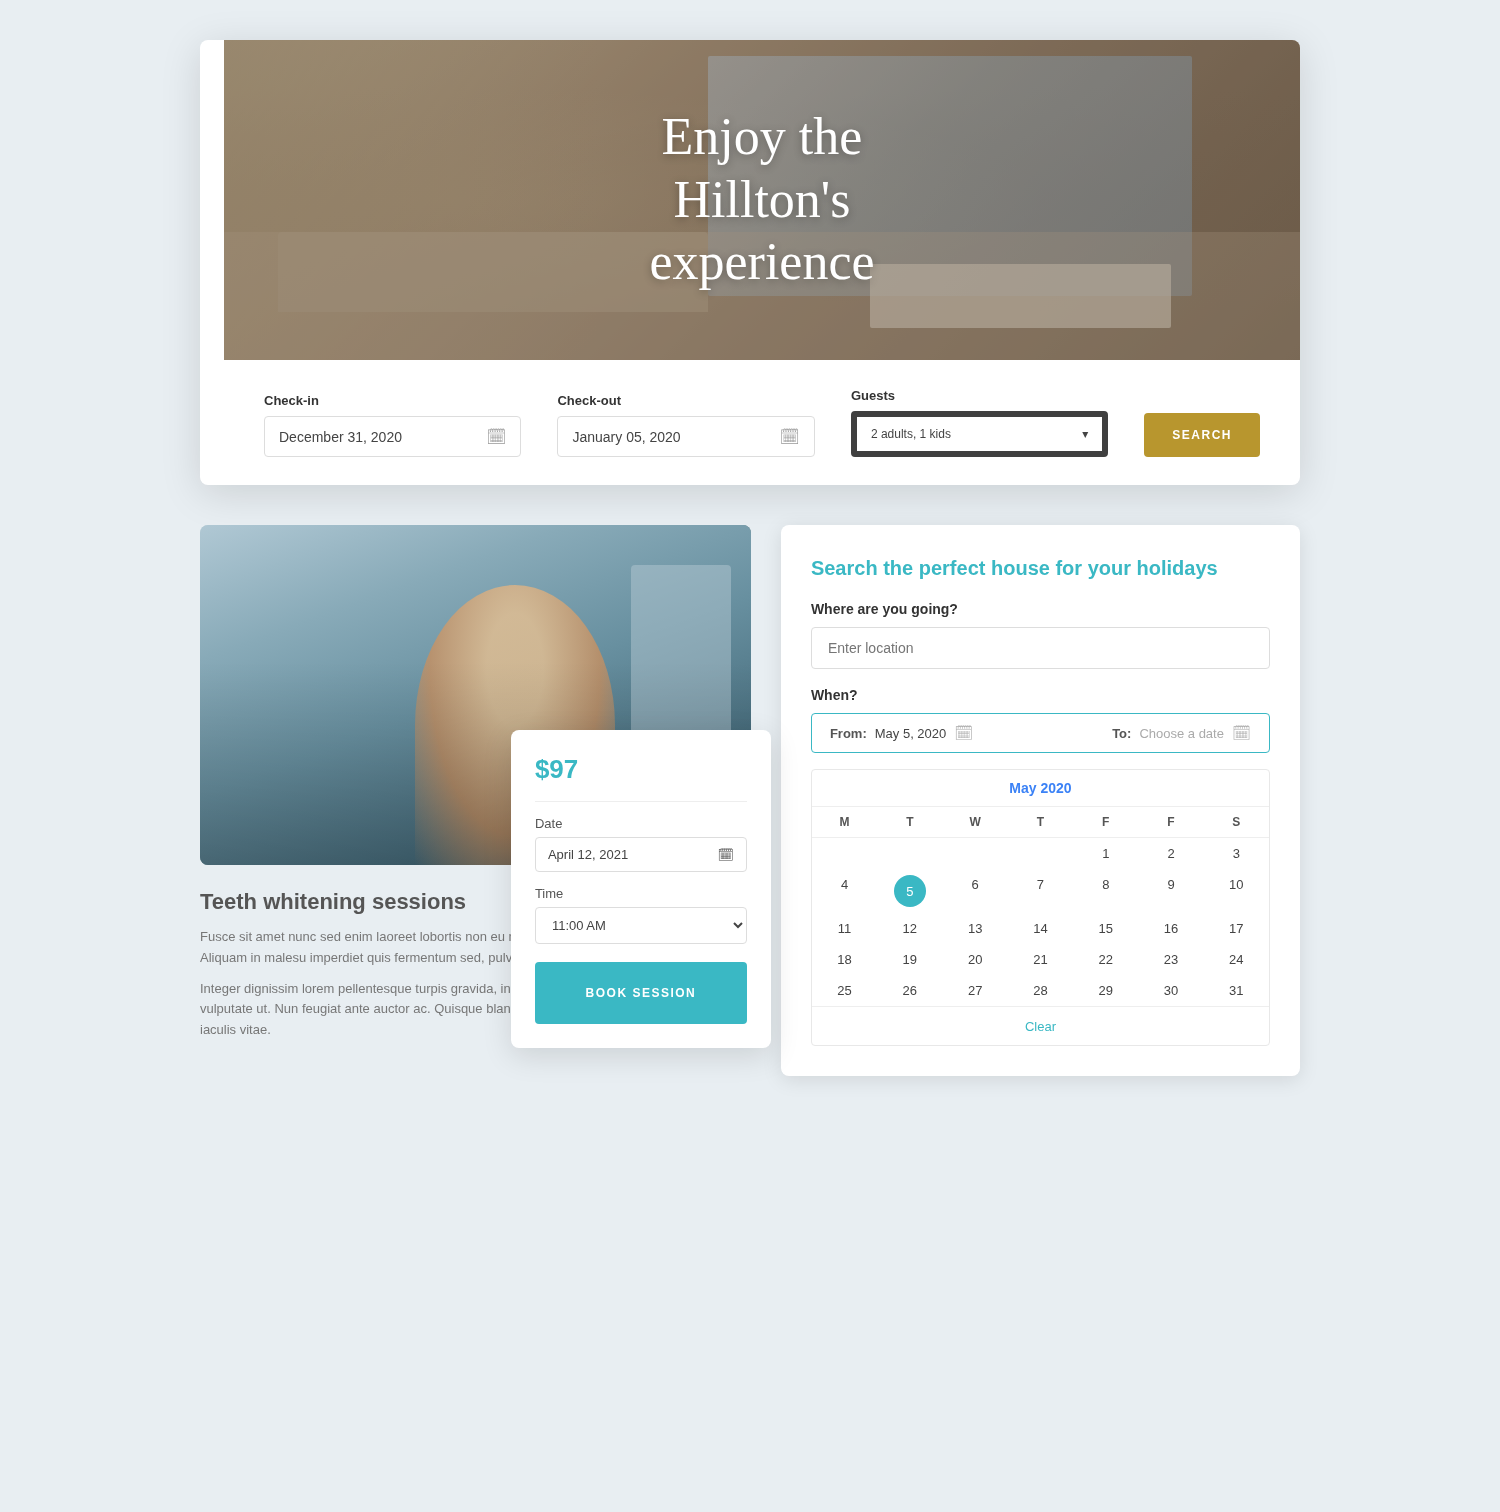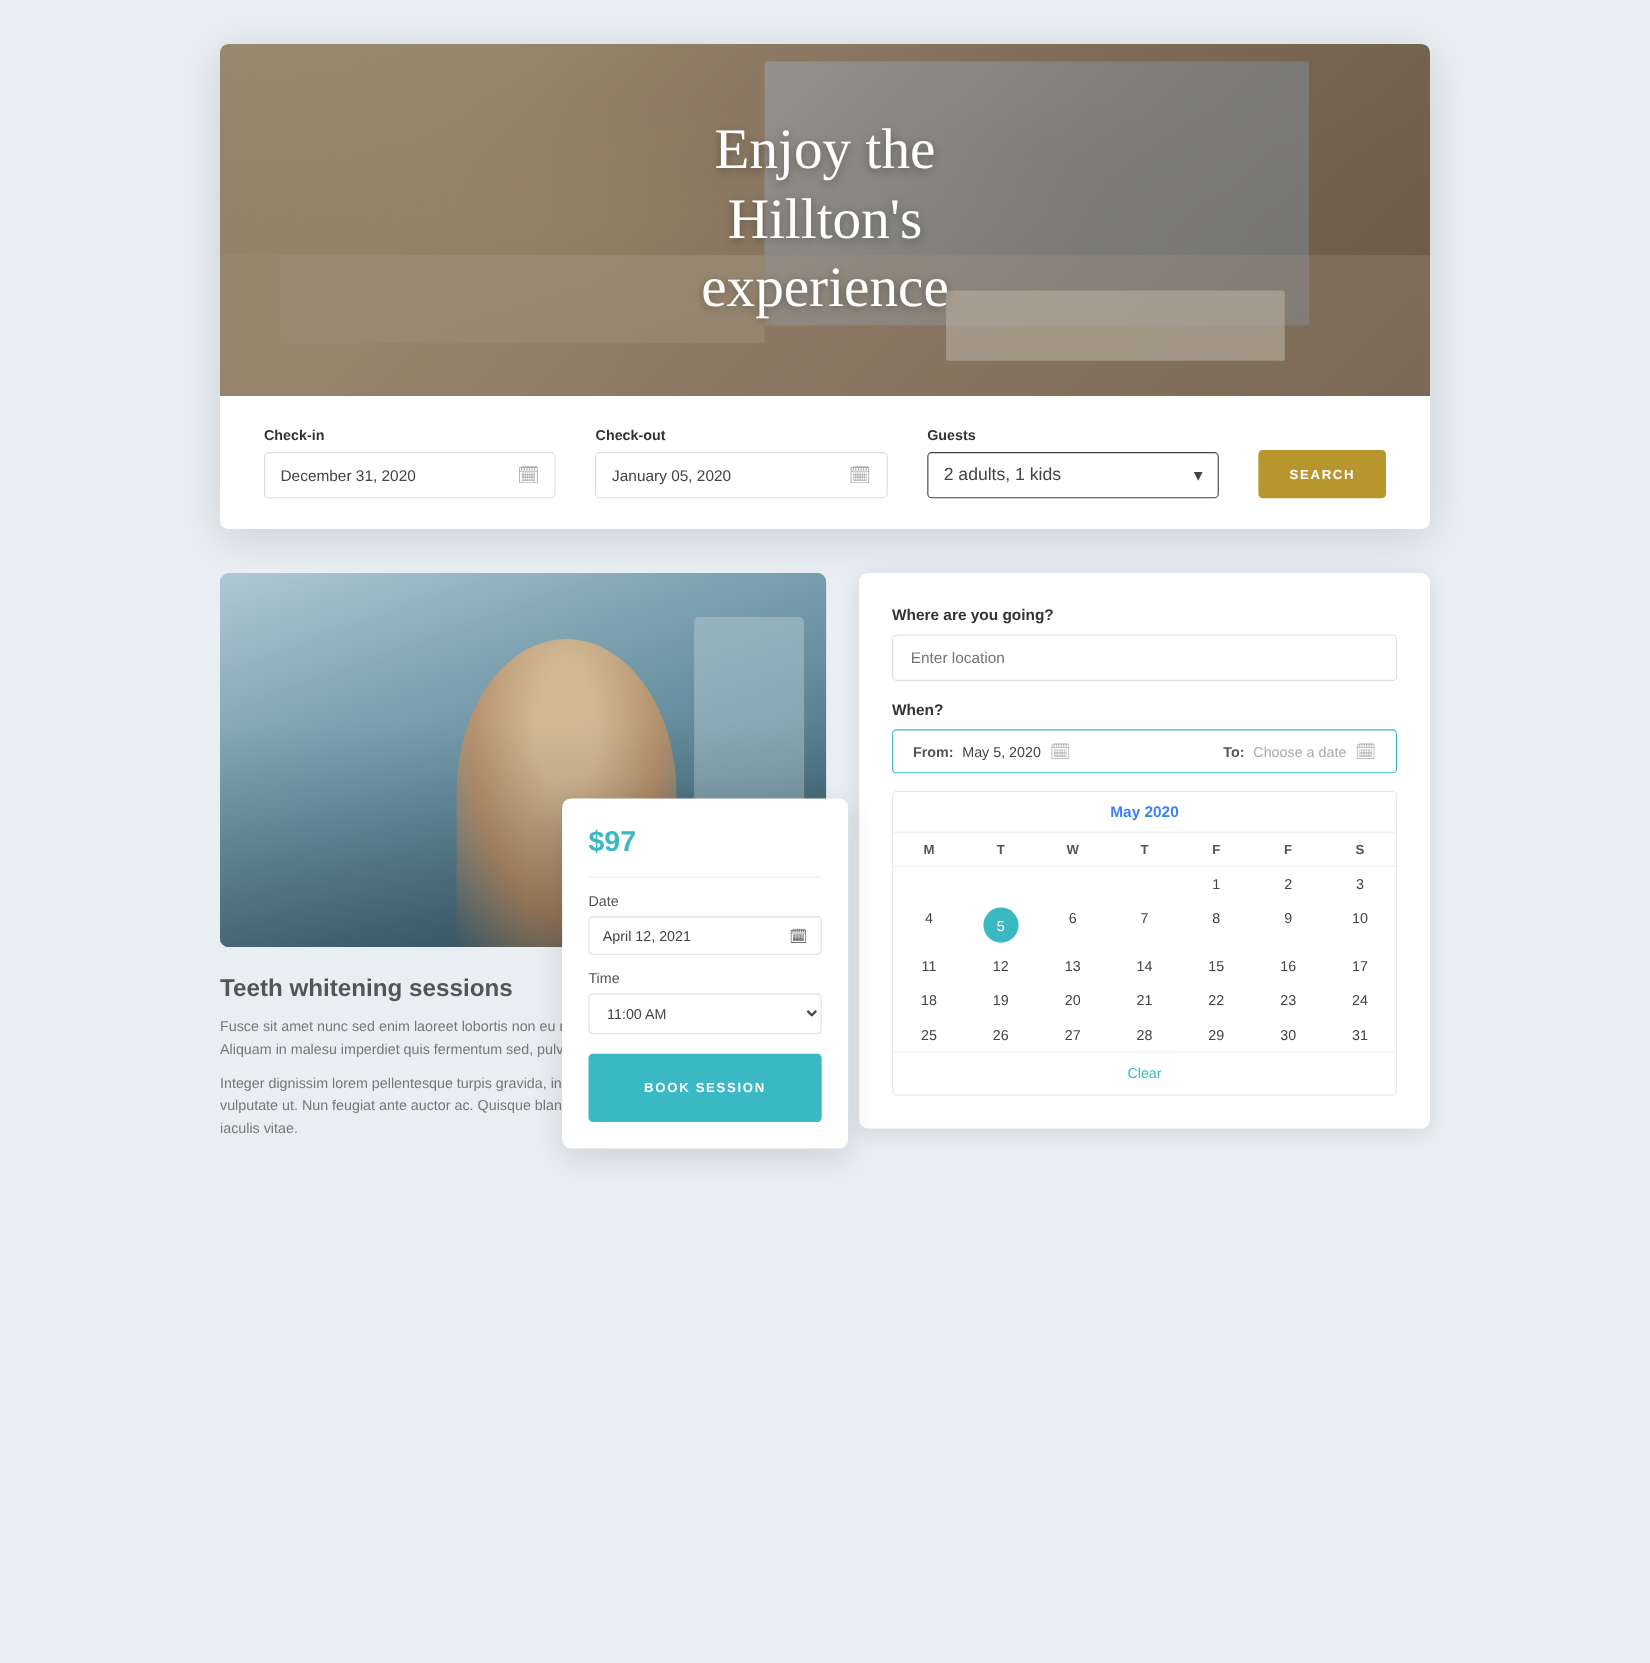--- a/index.html
+++ b/index.html
@@ -84,24 +84,24 @@
       display: flex;
       align-items: center;
       justify-content: space-between;
       background: #fff;
     }
     .booking-input .cal-icon {
       color: #999;
       font-size: 16px;
     }
     .booking-select {
-      border: 1px solid #404040;
+      border: 6px solid #404040;
       border-radius: 4px;
       padding: 10px 14px;
-      font-size: 16px;
+      font-size: 12px;
       color: #444;
       font-family: Arial, sans-serif;
       display: flex;
       align-items: center;
       justify-content: space-between;
       background: #fff;
     }
     .search-btn {
       background: #b8962e;
       color: #fff;
@@ -368,20 +368,21 @@
       color: #3ab8c4;
       font-size: 13px;
       font-family: Arial, sans-serif;
       cursor: pointer;
       text-decoration: none;
     }
 
     
     .card-shadow {
       box-shadow: 0 8px 40px rgba(0,0,0,0.13);
+      padding-left: 24px;
     }
 
     
     .room-bg {
       position: absolute;
       inset: 0;
       overflow: hidden;
     }
     .room-floor {
       position: absolute;
@@ -506,20 +507,21 @@
             <option>12:00 PM</option>
             <option>1:00 PM</option>
           </select>
         </div>
       </div>
       <button class="book-btn">BOOK SESSION</button>
     </div>
   </div>
 
   <div class="holiday-card">
+    <h2>Search the perfect house for your holidays</h2>
 
     <div class="section-label">Where are you going?</div>
     <input type="text" class="location-input" placeholder="Enter location" style="">
 
     <div class="when-label">When?</div>
     <div class="date-range-box">
       <div class="date-range-from">
         <span class="date-label">From:</span>
         <span>May 5, 2020</span>
         <span class="cal-ico">🗓</span>

